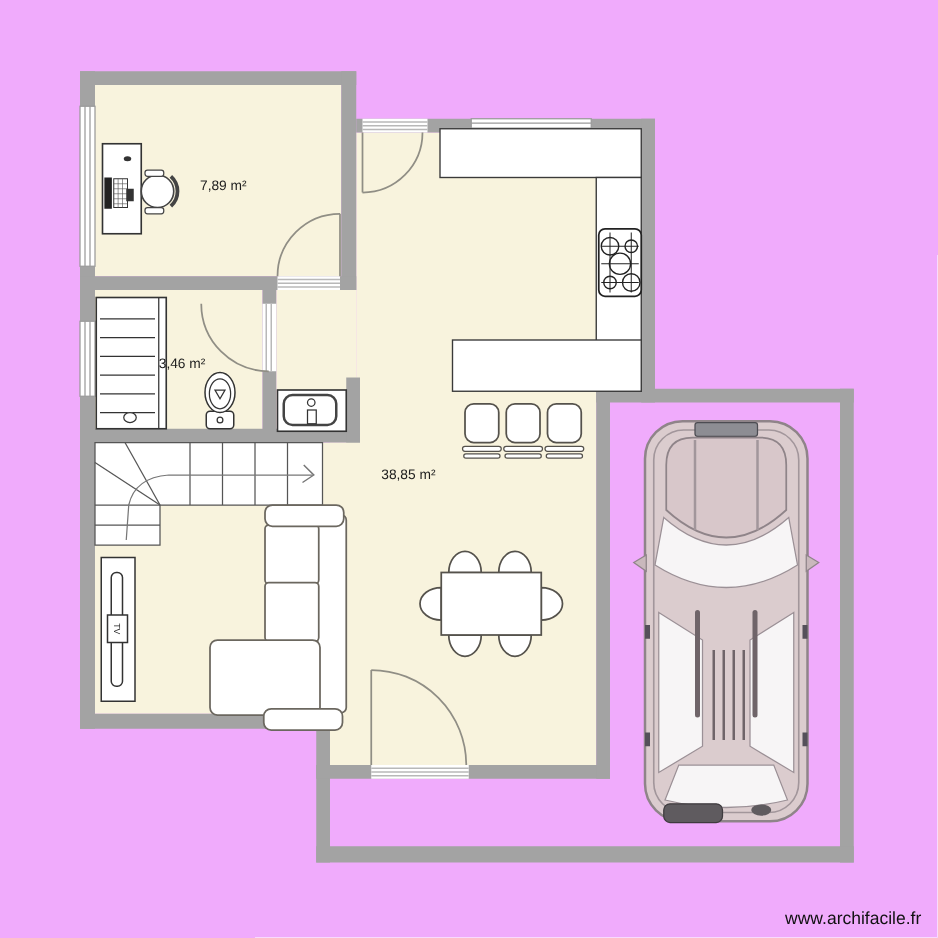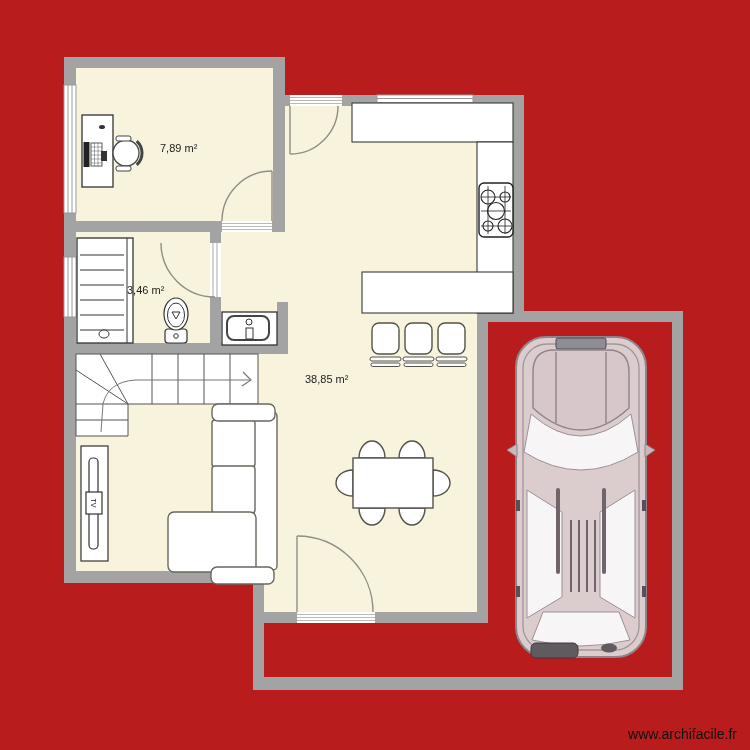--- a/index.html
+++ b/index.html
@@ -1,16 +1,16 @@
 <!DOCTYPE html>
 <html><head>
 <meta charset="utf-8">
 <style>
   html,body{margin:0;padding:0;background:#ffffff;}
-  #stage{position:relative;width:750px;height:750px;background:#b91c1c;overflow:hidden;
+  #stage{position:relative;width:750px;height:750px;background:#f0abfc;overflow:hidden;
          font-family:"Liberation Sans", sans-serif;}
   svg{display:block;}
   text{font-family:"Liberation Sans", sans-serif;fill:#1c1c1c;}
   .area-label{font-size:11px;}
   .watermark{font-size:14px;fill:#111;}
   .tv-label{font-size:7px;}
 </style>
 </head>
 <body>
 

